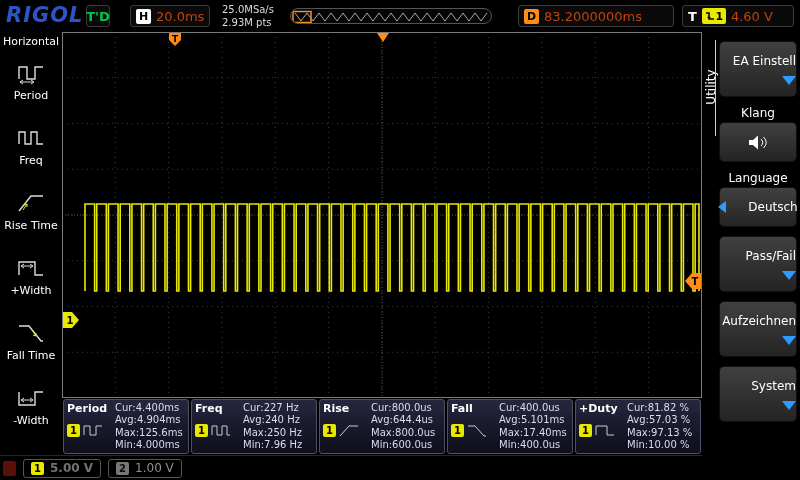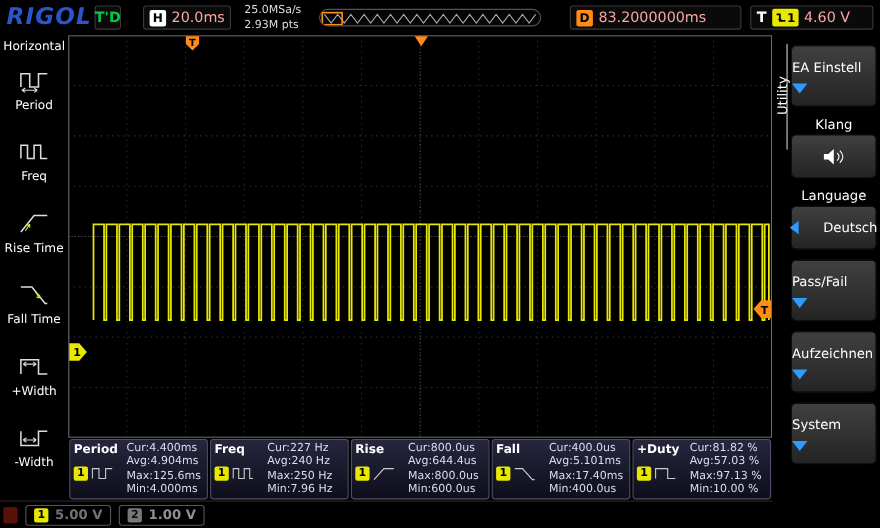--- a/index.html
+++ b/index.html
@@ -15,21 +15,21 @@
           font-size:21px; color:#2b55c8; letter-spacing:1px; }
   .tbox { position:absolute; top:5px; height:22px; border:1px solid #3a3a3a; border-radius:3px;
           display:flex; align-items:center; padding:0 5px; gap:5px; background:#0a0a0a; }
   .td-box { left:86px; width:24px; justify-content:center; }
   .td-text { color:#00c846; font-weight:bold; font-size:13px; }
   .h-box { left:130px; }
   .sq-badge { width:15px; height:15px; display:flex; align-items:center; justify-content:center;
               font-size:11px; font-weight:bold; border-radius:2px; }
   .h-badge { background:#fff; color:#000; }
   .d-badge { background:#ff8c1a; color:#000; }
-  .white13 { color:#fca5a5; font-size:13px; }
+  .white13 { color:#c2410c; font-size:13px; }
   .samp { position:absolute; left:222px; top:3px; font-size:10px; color:#ddd; line-height:13px; }
   .membar { position:absolute; left:290px; top:8px; width:202px; height:16px;
             border:1px solid #555; border-radius:8px; overflow:hidden; background:#050505;}
   .d-box { left:518px; width:156px; }
   .t-box { left:682px; width:112px; }
   .t-letter { font-size:13px; font-weight:bold; color:#fff; }
   .trig-badge { width:24px; height:16px; background:#e8e800; border-radius:2px; color:#000;
                 display:flex; align-items:center; justify-content:center; gap:1px;
                 font-size:11px; font-weight:bold; }
   
@@ -52,33 +52,33 @@
   .meas-right { flex:1; display:flex; flex-direction:column; justify-content:space-between;
                 font-size:10px; color:#dcdcf2; line-height:12px; }
   
   .bottombar { position:absolute; left:0; top:455px; width:800px; height:25px;
                border-top:1px solid #262626; display:flex; align-items:center; background:#000; }
   .indicator { width:13px; height:15px; background:#5a1208; border-radius:2px; margin-left:3px; }
   .chbox { height:19px; border:1px solid #555; border-radius:3px; display:flex; align-items:center;
            gap:6px; padding:0 7px; margin-left:7px; cursor:pointer; }
   .ch1-text { color:#737373; font-size:12px; font-weight:bold; }
   .ch2-badge { background:#787878; color:#0a0a0a; }
-  .ch2-text { color:#909090; font-size:12px; font-weight:bold; }
+  .ch2-text { color:#909090; font-size:12px; font-weight:normal; }
   .spacer { flex:1; }
   .bb-icon { margin-right:10px; }
   
   .menu { position:absolute; left:702px; top:32px; width:98px; height:448px; background:#000; }
   .menu-title { position:absolute; left:-26px; top:48px; transform:rotate(-90deg);
                 font-size:12px; color:#fff; width:70px; text-align:center; }
   .menu-divider { position:absolute; left:13px; top:8px; width:1px; height:96px; background:#cfcfcf; }
   .menu-col { position:absolute; left:17px; top:9px; width:78px; display:flex;
               flex-direction:column; gap:9px; }
   .menu-btn { background:linear-gradient(180deg,#404040,#242424); border:1px solid #101010;
               border-radius:5px; height:56px; display:flex; flex-direction:column;
-              align-items:flex-start; justify-content:center; gap:8px; cursor:pointer; }
+              align-items:flex-end; justify-content:center; gap:8px; cursor:pointer; }
   .menu-btn .txt { font-size:12px; color:#fff; }
   .valuebox { background:linear-gradient(180deg,#404040,#242424); border:1px solid #101010;
               border-radius:5px; height:40px; display:flex; align-items:center;
               justify-content:center; gap:22px; cursor:pointer; }
   .menu-lbl { font-size:12px; color:#fff; text-align:center; margin-bottom:2px; }
   .arrow-down { width:0; height:0; border-left:7px solid transparent;
                 border-right:7px solid transparent; border-top:9px solid #2e9bff; }
   .arrow-left { width:0; height:0; border-top:6px solid transparent;
                 border-bottom:6px solid transparent; border-right:8px solid #2e9bff; }
 </style>
@@ -148,32 +148,32 @@
   <div class="side-item">
     <svg width="30" height="24" viewBox="0 0 30 24">
       <path d="M3,20 L15,5 H27" stroke="#ddd" fill="none" stroke-width="1.4"></path>
       <path d="M7,19 l4,-6 M11,13 l-3,1 M11,13 l0,3" stroke="#e8e800" fill="none"></path>
     </svg>
     <span class="lbl">Rise Time</span>
   </div>
 
   <div class="side-item">
     <svg width="30" height="24" viewBox="0 0 30 24">
+      <path d="M3,19 V6 H19 V19 H27" stroke="#ddd" fill="none" stroke-width="1.4"></path>
+      <path d="M5,10 H17 M5,10 l3,-2 M5,10 l3,2 M17,10 l-3,-2 M17,10 l-3,2" stroke="#ddd" fill="none"></path>
+    </svg>
+    <span class="lbl">+Width</span>
+  </div>
+
+  <div class="side-item">
+    <svg width="30" height="24" viewBox="0 0 30 24">
       <path d="M3,5 H13 L25,20 H27" stroke="#ddd" fill="none" stroke-width="1.4"></path>
       <path d="M16,9 l4,6 M20,15 l-3,-1 M20,15 l0,-3" stroke="#e8e800" fill="none"></path>
     </svg>
     <span class="lbl">Fall Time</span>
-  </div>
-
-  <div class="side-item">
-    <svg width="30" height="24" viewBox="0 0 30 24">
-      <path d="M3,19 V6 H19 V19 H27" stroke="#ddd" fill="none" stroke-width="1.4"></path>
-      <path d="M5,10 H17 M5,10 l3,-2 M5,10 l3,2 M17,10 l-3,-2 M17,10 l-3,2" stroke="#ddd" fill="none"></path>
-    </svg>
-    <span class="lbl">+Width</span>
   </div>
 
   <div class="side-item">
     <svg width="30" height="24" viewBox="0 0 30 24">
       <path d="M3,6 V19 H19 V6 H27" stroke="#ddd" fill="none" stroke-width="1.4"></path>
       <path d="M5,14 H17 M5,14 l3,-2 M5,14 l3,2 M17,14 l-3,-2 M17,14 l-3,2" stroke="#ddd" fill="none"></path>
     </svg>
     <span class="lbl">-Width</span>
   </div>
 </div>

